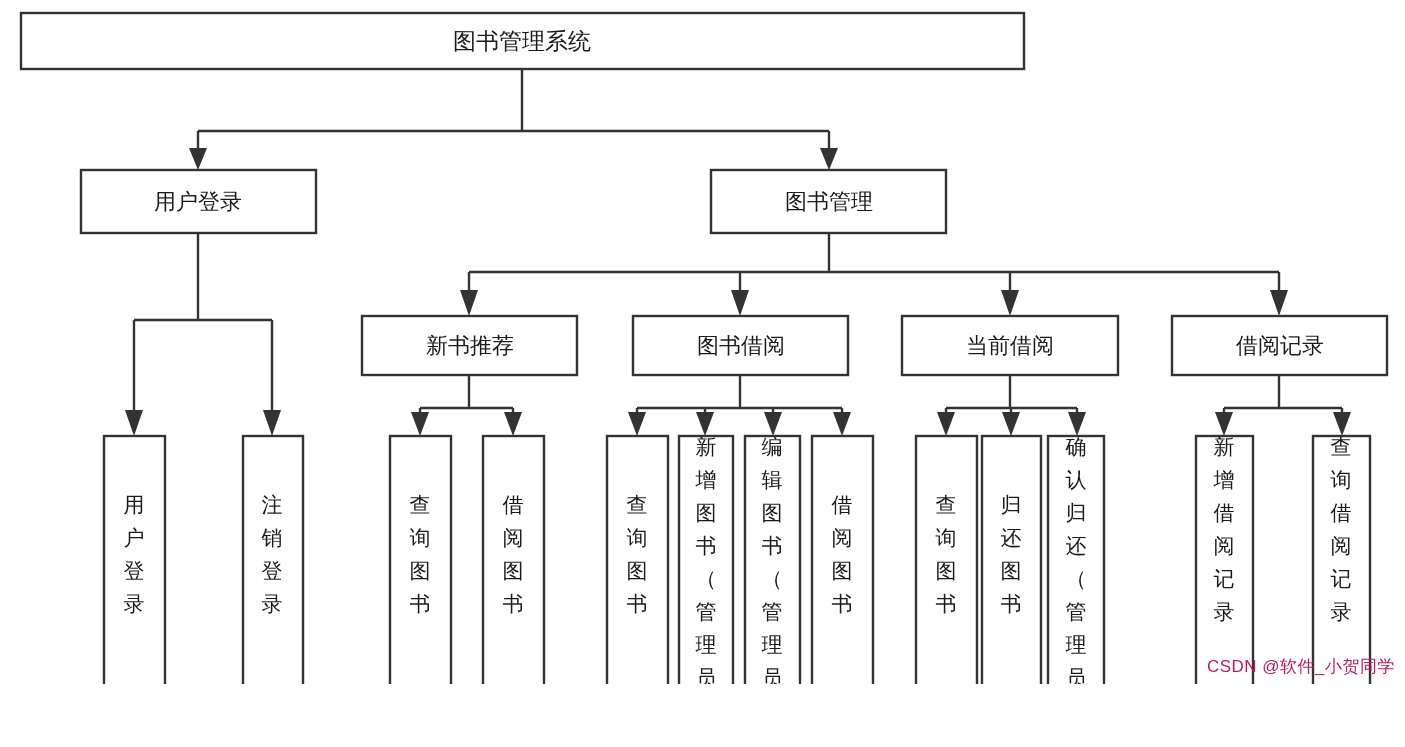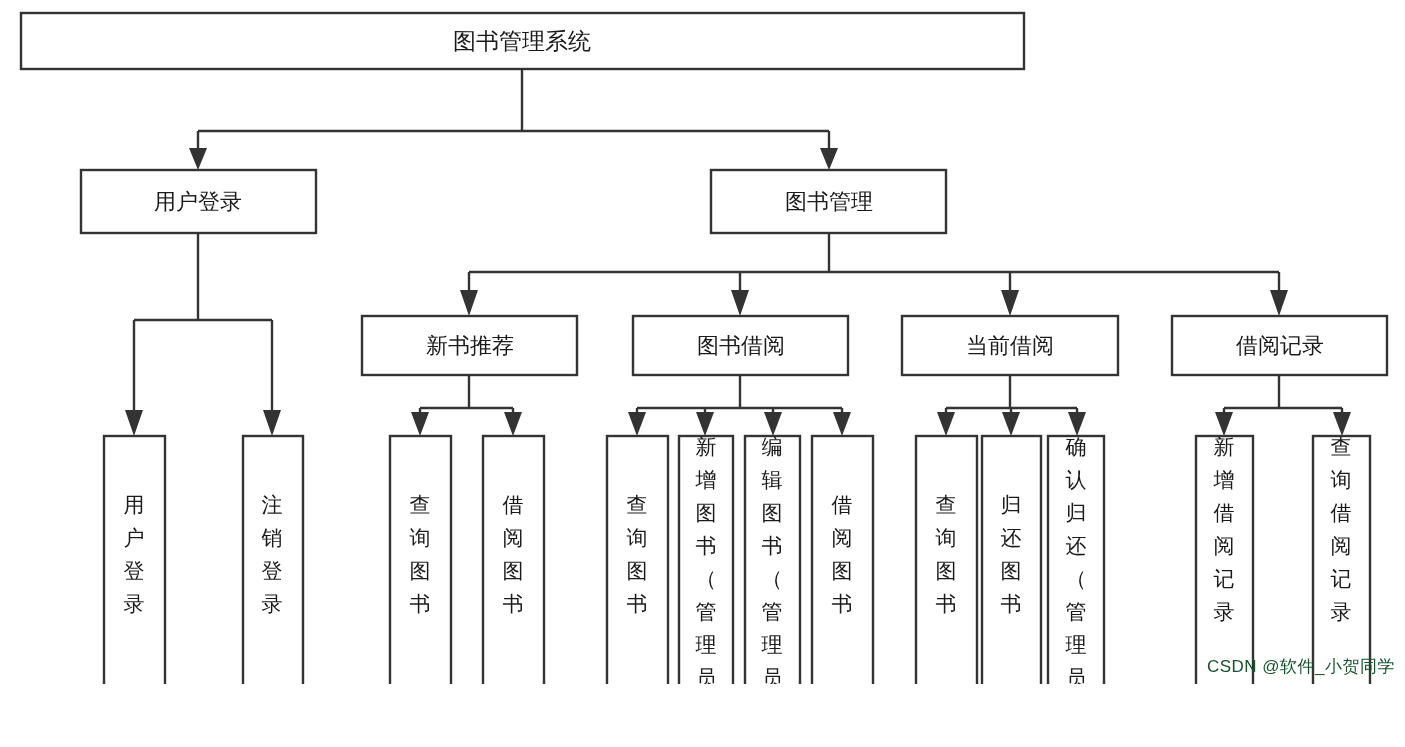--- a/index.html
+++ b/index.html
@@ -56,21 +56,21 @@
   .arrow-head {
     fill: #333333;
     stroke: none;
   }
   .watermark {
     position: absolute;
     right: 10px;
     bottom: 6px;
     font-family: "Liberation Sans", "DejaVu Sans", sans-serif;
     font-size: 17px;
-    color: #14532d;
+    color: #be185d;
     letter-spacing: 0.5px;
     white-space: nowrap;
     user-select: none;
   }
 </style>
 </head>
 <body>
 
 <div id="diagram-root">
 

